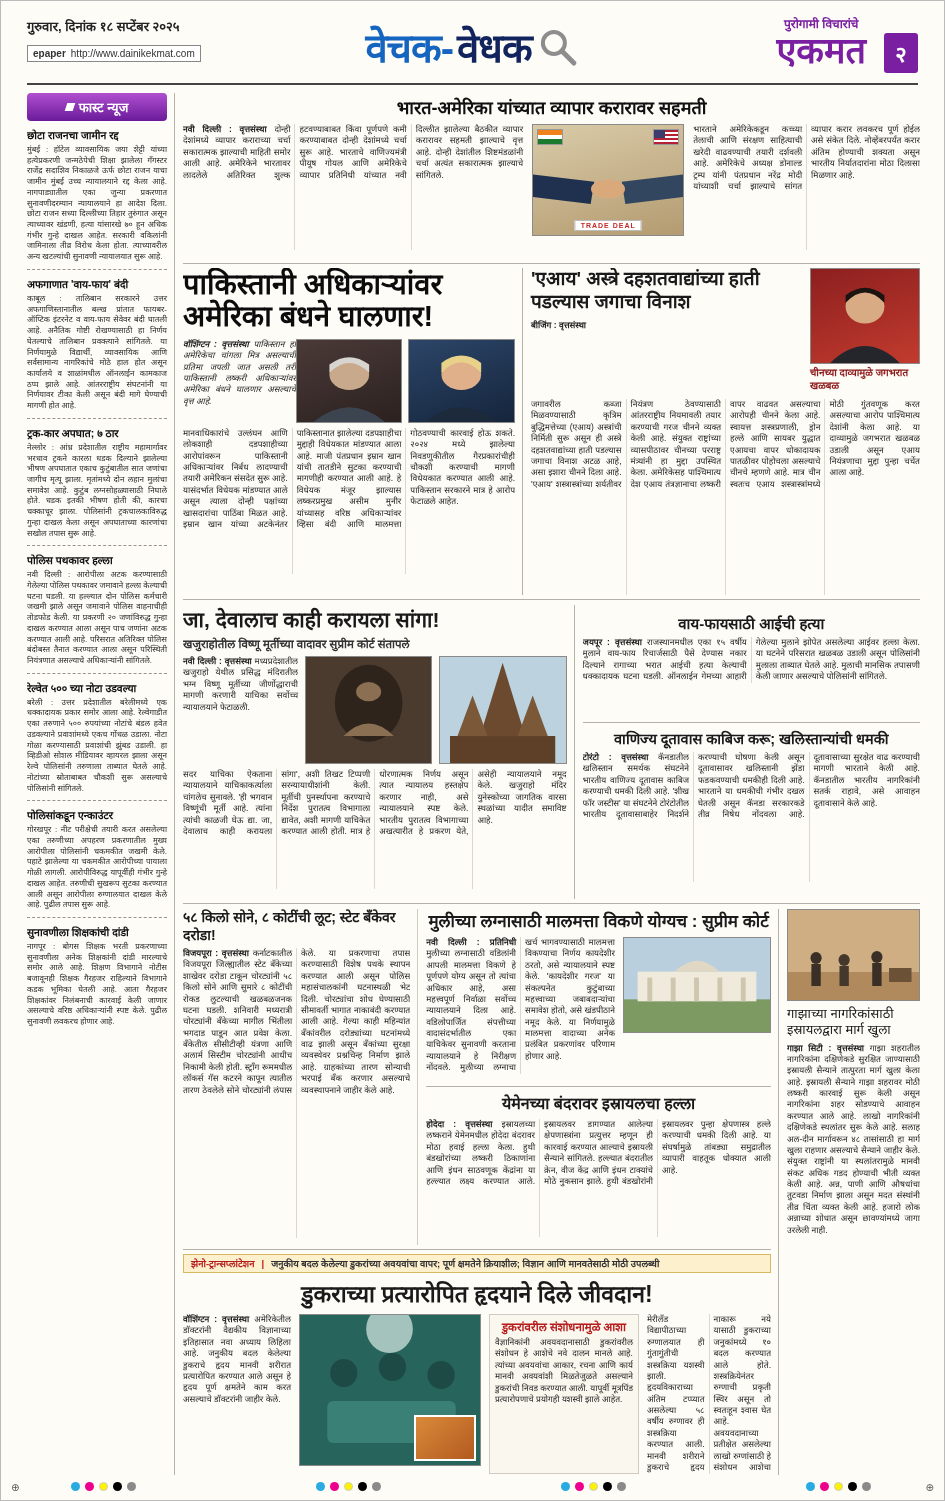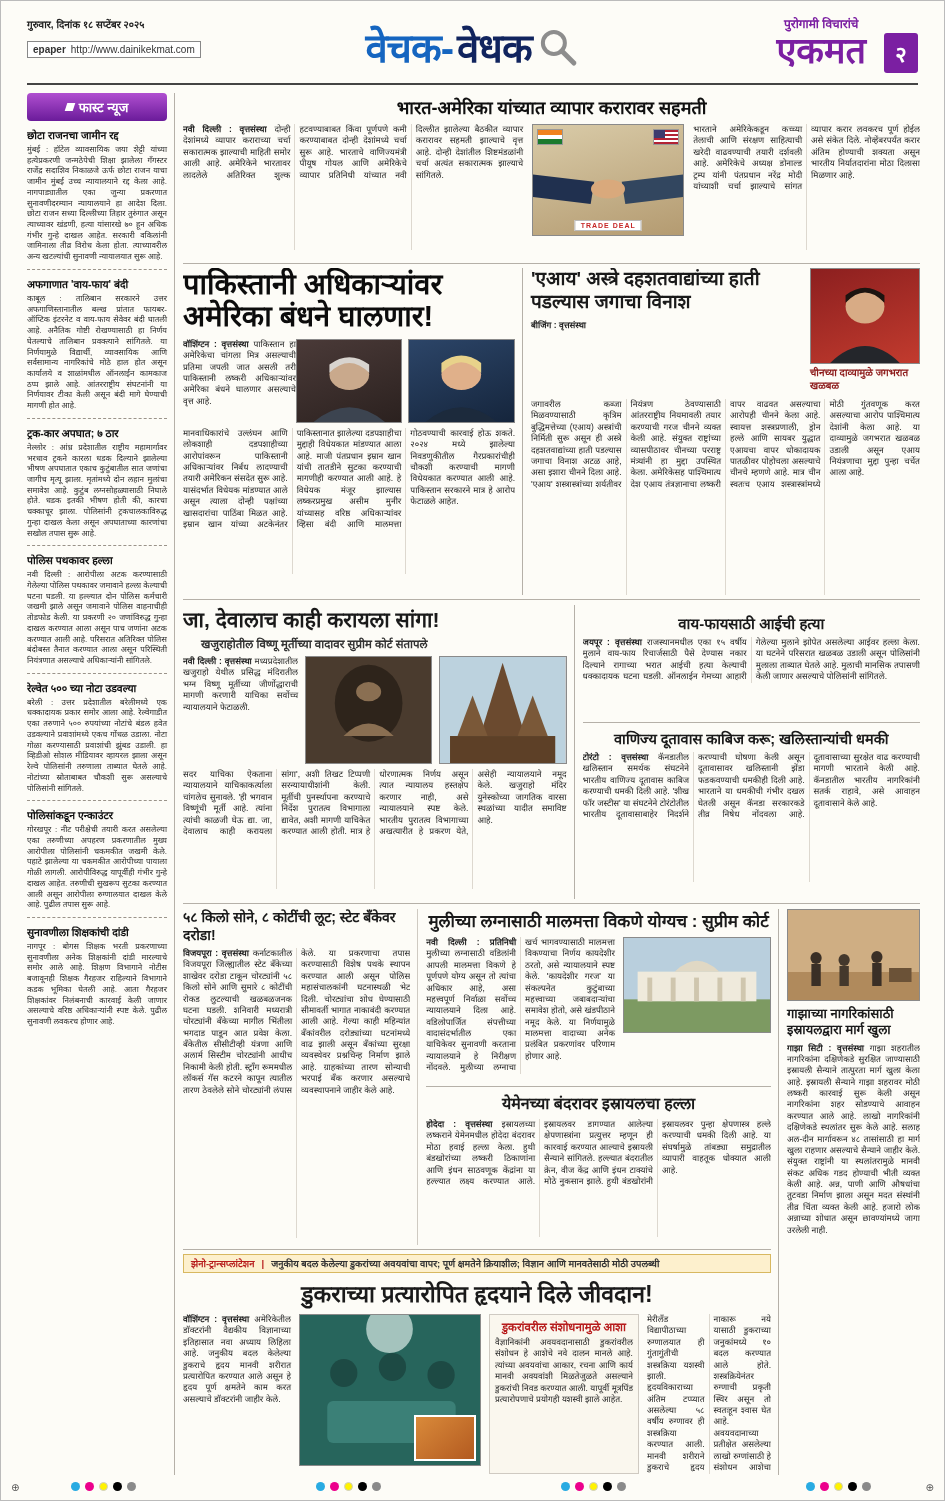--- a/index.html
+++ b/index.html
@@ -3,21 +3,21 @@
 <meta charset="utf-8">
 <style>
   * { margin:0; padding:0; box-sizing:border-box; }
   html,body { background:#d9d9d9; }
   body { font-family:"Liberation Sans","DejaVu Sans",sans-serif; }
   .page { position:relative; width:945px; height:1501px; margin:0 auto; background:#fdfcf7; color:#1a1a1a; overflow:hidden; border:1px solid #bbb; }
 
   
   .hdr { position:absolute; top:6px; left:26px; right:26px; height:78px; border-bottom:2px solid #444; }
   .hdr-left { position:absolute; left:0; top:10px; width:230px; }
-  .hdr-date { font-size:10px; font-weight:bold; color:#222; }
+  .hdr-date { font-size:13px; font-weight:bold; color:#222; }
   .epaper-box { margin-top:10px; border:1px solid #888; padding:2px 5px; font-size:10px; display:inline-flex; gap:5px; align-items:center; color:#333; background:#fff; }
   .epaper-box .lbl { font-weight:bold; }
   .masthead { position:absolute; left:50%; transform:translateX(-50%); top:12px; display:flex; align-items:center; gap:4px; }
   .mh-a { font-size:40px; font-weight:bold; color:#1565c0; letter-spacing:-1px; }
   .mh-b { font-size:40px; font-weight:bold; color:#11245e; letter-spacing:-1px; }
   .hdr-right { position:absolute; right:52px; top:8px; text-align:center; }
   .tagline { font-size:12px; font-weight:bold; color:#7b1fa2; }
   .brand { font-size:36px; font-weight:bold; color:#7b1fa2; line-height:1.05; }
   .pageno { position:absolute; right:0; top:26px; width:34px; height:40px; background:#7b1fa2; color:#fff; font-size:22px; font-weight:bold; display:flex; align-items:center; justify-content:center; border-radius:3px; }
 
@@ -51,38 +51,38 @@
   .flag-india { left:4px; background:linear-gradient(180deg,#f0821e 33%,#fff 33% 66%,#1a7a2e 66%); }
   .flag-usa { right:4px; background:repeating-linear-gradient(180deg,#b22234 0 2px,#fff 2px 4px); }
   .flag-usa::after { content:""; position:absolute; left:0; top:0; width:11px; height:8px; background:#3c3b6e; }
   .hands-svg { position:absolute; left:0; top:28px; width:100%; height:60px; }
   .trade-caption { position:absolute; bottom:4px; left:50%; transform:translateX(-50%); background:#fff; color:#c62828; font-size:7px; font-weight:bold; padding:1px 5px; border:1px solid #bbb; letter-spacing:1px; }
 
   
   .row2 { display:flex; height:332px; border-top:1px solid #b5b0a8; margin-top:0; padding-top:4px; }
   .sec-pak { width:46%; padding-right:7px; overflow:hidden; }
   .pak-headline { font-size:29px; line-height:1.12; font-weight:bold; color:#0c0c0c; margin-bottom:6px; }
-  .pak-top { display:flex; gap:0; margin-bottom:5px; }
+  .pak-top { display:flex; gap:0; margin-bottom:5px;font-style:italic; }
   .pak-intro { width:34%; }
   .pak-photos { flex:1; display:flex; gap:6px; }
   .portrait { flex:1; height:84px; }
   .sec-ai { width:54%; border-left:1px solid #b5b0a8; padding-left:8px; overflow:hidden; }
   .ai-top { display:flex; gap:8px; }
   .ai-headwrap { flex:1; }
   .ai-headline { font-size:19px; line-height:1.2; font-weight:bold; margin-bottom:6px; }
   .ai-photo-col { width:110px; flex-shrink:0; }
   .xi-photo { width:110px; height:96px; background:linear-gradient(160deg,#8c1f1f,#c23b2e); }
   .ai-subhead { font-size:10px; font-weight:bold; color:#8d1b1b; text-align:left; margin-top:3px; line-height:1.25; }
   .ai-body { margin-top:7px; height:196px; overflow:hidden; }
 
   
   .row3 { display:flex; height:300px; border-top:1px solid #b5b0a8; margin-top:4px; padding-top:5px; }
   .sec-temple { width:53%; padding-right:7px; overflow:hidden; }
   .temple-headline { font-size:21px; font-weight:bold; margin-bottom:3px; }
-  .temple-sub { font-size:11.5px; font-weight:bold; color:#333; margin-bottom:5px;margin-left:18px; }
+  .temple-sub { font-size:11.5px; font-weight:bold; color:#333; margin-bottom:5px; }
   .temple-mid { display:flex; gap:7px; margin-bottom:5px; }
   .temple-intro { width:30%; }
   .temple-photo { flex:1; height:108px; }
   .right-stack { width:47%; border-left:1px solid #b5b0a8; padding-left:8px; display:flex; flex-direction:column; overflow:hidden; }
   .sec-wifi { height:118px; border-bottom:1px solid #b5b0a8; padding-bottom:4px; overflow:hidden; }
   .wifi-headline { font-size:15px; font-weight:bold; text-align:center; margin-bottom:4px;margin-top:8px; }
   .sec-khalistan { flex:1; padding-top:5px; overflow:hidden; }
   .khal-headline { font-size:14.5px; font-weight:bold; text-align:center; margin-bottom:4px; }
 
   
@@ -95,21 +95,21 @@
   .mid-stack { width:60%; padding-left:8px; display:flex; flex-direction:column; }
   .sec-property { height:178px; border-bottom:1px solid #b5b0a8; padding-bottom:4px; overflow:hidden; }
   .prop-headline { font-size:17px; font-weight:bold; text-align:center; margin-bottom:5px; }
   .prop-row { display:flex; gap:8px; }
   .prop-body { flex:1; }
   .court-photo { width:148px; height:96px; }
   .sec-yemen { flex:1; padding-top:5px; overflow:hidden; }
   .yemen-headline { font-size:16px; font-weight:bold; text-align:center; margin-bottom:5px; }
   .sec-gaza { width:142px; border-left:1px solid #b5b0a8; padding-left:8px; overflow:hidden; }
   .gaza-photo { width:100%; height:92px; }
-  .gaza-headline { font-size:13px; font-weight:bold; line-height:1.25; margin:5px 0 4px; }
+  .gaza-headline { font-size:13px; font-weight:normal; line-height:1.25; margin:5px 0 4px; }
 
   
   .sec-pig { height:232px; border-top:1px solid #b5b0a8; margin-top:4px; padding-top:4px; overflow:hidden; }
   .kicker { display:flex; align-items:center; gap:7px; background:#fdf0cd; border:1px solid #d8b860; padding:2px 7px; font-size:9.5px; margin-bottom:4px; }
   .kicker-label { color:#b71c1c; font-weight:bold; white-space:nowrap; }
   .kicker-sep { color:#b71c1c; font-weight:bold; }
   .kicker-text { color:#333; font-weight:bold; }
   .pig-headline { font-size:23px; font-weight:bold; text-align:center; margin-bottom:5px; }
   .pig-row { display:flex; gap:8px; height:160px; }
   .pig-col1 { width:108px; }

